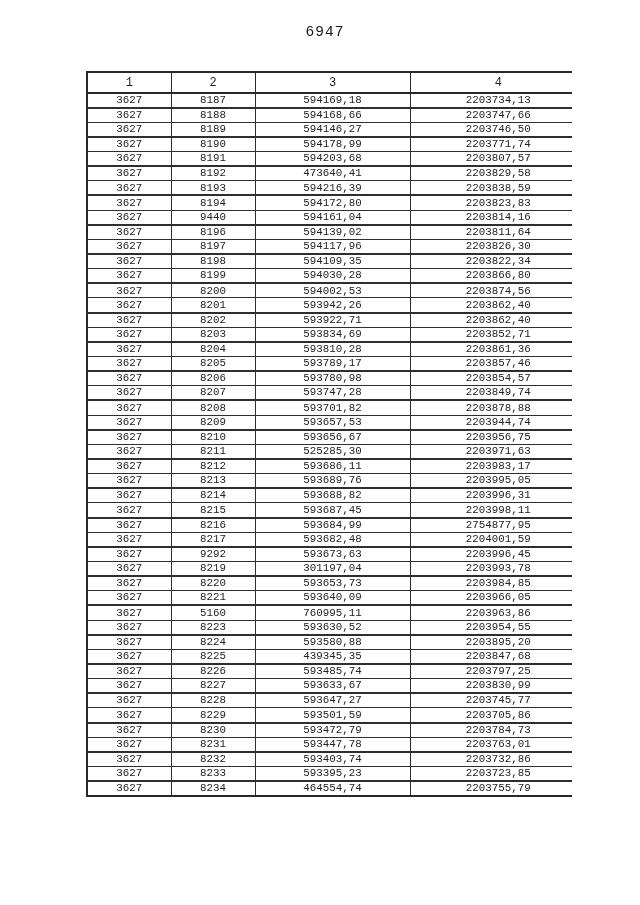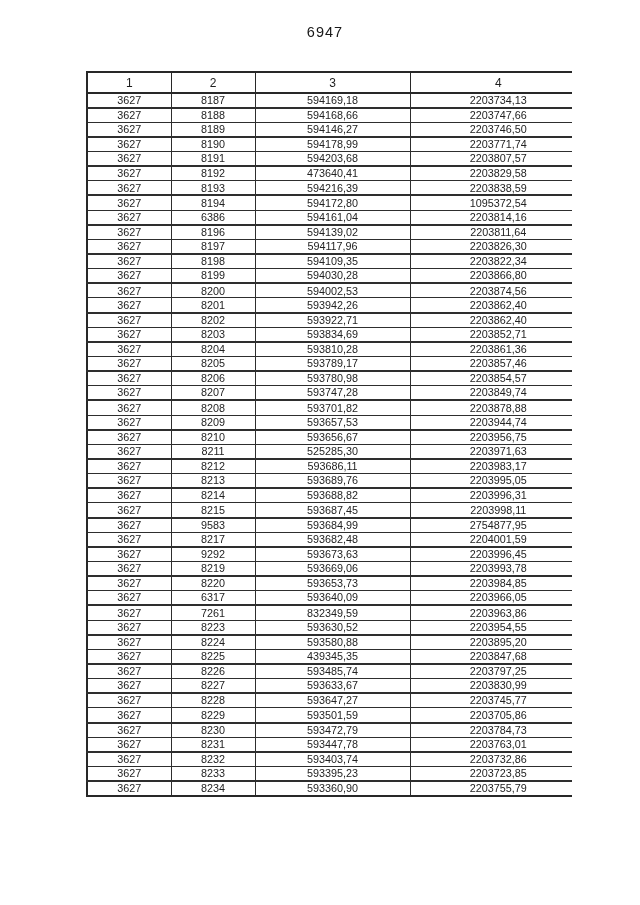--- a/index.html
+++ b/index.html
@@ -6,21 +6,21 @@
   html, body {
     margin: 0;
     padding: 0;
     background: #ffffff;
   }
   .page {
     position: relative;
     width: 572px;
     height: 905px;
     background: #ffffff;
-    font-family: Liberation Sans, sans-serif;
+    font-family: Liberation Mono, monospace;
     color: #1d1d1d;
     overflow: hidden;
     border-radius: 28px;
   }
   .page-number {
     position: absolute;
     top: 24px;
     left: 0;
     width: 650px;
     text-align: center;
@@ -128,25 +128,25 @@
         <tr>
           <td>3627</td>
           <td>8193</td>
           <td>594216,39</td>
           <td>2203838,59</td>
         </tr>
         <tr>
           <td>3627</td>
           <td>8194</td>
           <td>594172,80</td>
-          <td>1095372,54</td>
-        </tr>
-        <tr>
-          <td>3627</td>
-          <td>6386</td>
+          <td>2203823,83</td>
+        </tr>
+        <tr>
+          <td>3627</td>
+          <td>9440</td>
           <td>594161,04</td>
           <td>2203814,16</td>
         </tr>
         <tr>
           <td>3627</td>
           <td>8196</td>
           <td>594139,02</td>
           <td>2203811,64</td>
         </tr>
         <tr>
@@ -258,58 +258,58 @@
           <td>2203996,31</td>
         </tr>
         <tr>
           <td>3627</td>
           <td>8215</td>
           <td>593687,45</td>
           <td>2203998,11</td>
         </tr>
         <tr>
           <td>3627</td>
-          <td>9583</td>
+          <td>8216</td>
           <td>593684,99</td>
           <td>2754877,95</td>
         </tr>
         <tr>
           <td>3627</td>
           <td>8217</td>
           <td>593682,48</td>
           <td>2204001,59</td>
         </tr>
         <tr>
           <td>3627</td>
           <td>9292</td>
           <td>593673,63</td>
           <td>2203996,45</td>
         </tr>
         <tr>
           <td>3627</td>
           <td>8219</td>
-          <td>593669,06</td>
+          <td>301197,04</td>
           <td>2203993,78</td>
         </tr>
         <tr>
           <td>3627</td>
           <td>8220</td>
           <td>593653,73</td>
           <td>2203984,85</td>
         </tr>
         <tr>
           <td>3627</td>
-          <td>6317</td>
+          <td>8221</td>
           <td>593640,09</td>
           <td>2203966,05</td>
         </tr>
         <tr>
           <td>3627</td>
-          <td>7261</td>
-          <td>832349,59</td>
+          <td>5160</td>
+          <td>760995,11</td>
           <td>2203963,86</td>
         </tr>
         <tr>
           <td>3627</td>
           <td>8223</td>
           <td>593630,52</td>
           <td>2203954,55</td>
         </tr>
         <tr>
           <td>3627</td>
@@ -367,18 +367,18 @@
         </tr>
         <tr>
           <td>3627</td>
           <td>8233</td>
           <td>593395,23</td>
           <td>2203723,85</td>
         </tr>
         <tr>
           <td>3627</td>
           <td>8234</td>
-          <td>593360,90</td>
+          <td>464554,74</td>
           <td>2203755,79</td>
         </tr>
       </tbody>
   </table>
 </div>
 
 </body></html>

